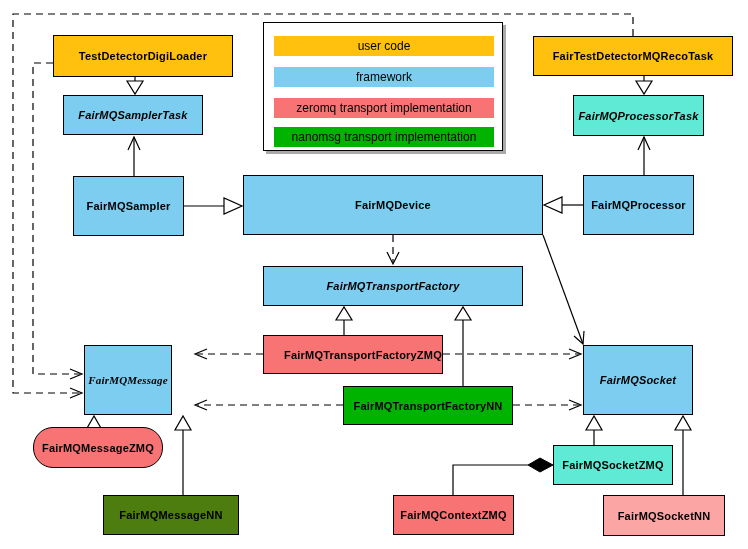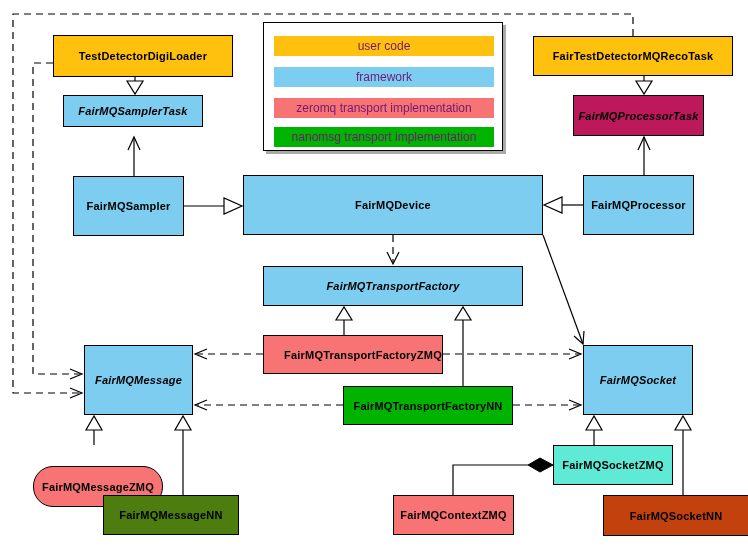--- a/index.html
+++ b/index.html
@@ -13,21 +13,21 @@
     font-weight:bold;font-size:11px;letter-spacing:.2px;color:#000;z-index:2;
   }
   .abstract{font-style:italic;}
   .legend-box{
     position:absolute;box-sizing:border-box;border:1.2px solid #000;background:#fff;
     box-shadow:3px 3px 0 #aaaaaa;z-index:2;
   }
   .legend-row{
     position:absolute;left:10px;width:220px;height:20px;
     display:flex;align-items:center;justify-content:center;
-    font-size:12px;color:#701a75;
+    font-size:12px;color:#000000;
   }
   #connectors{position:absolute;top:0;left:0;z-index:1;pointer-events:none;}
   #connectors line,#connectors polyline,#connectors path{stroke:#000;stroke-width:1.2;fill:none;}
   #connectors .tri{fill:#ffffff;stroke:#000;stroke-width:1.2;}
   #connectors .dash{stroke-dasharray:7,5;}
   #connectors .dia{fill:#000;stroke:#000;}
 </style>
 </head>
 <body>
 
@@ -153,43 +153,43 @@
     </div>
     <div class="legend-row" style="top: 104px; background: rgb(1, 179, 1);">
       <span>nanomsg transport implementation</span>
     </div>
   </div>
 
   <div class="node" style="left: 53px; top: 35px; width: 180px; height: 42px; background: rgb(255, 193, 14);">TestDetectorDigiLoader</div>
 
   <div class="node" style="left: 533px; top: 36px; width: 200px; height: 40px; background: rgb(255, 193, 14);">FairTestDetectorMQRecoTask</div>
 
-  <div class="node abstract" style="left: 63px; top: 95px; width: 140px; height: 32px; background: rgb(124, 205, 239);">FairMQSamplerTask</div>
+  <div class="node abstract" style="left: 63px; top: 95px; width: 140px; height: 40px; background: rgb(124, 205, 239);">FairMQSamplerTask</div>
 
-  <div class="node abstract" style="left: 573px; top: 95px; width: 131px; height: 41px; background: #be185d;">FairMQProcessorTask</div>
+  <div class="node abstract" style="left: 573px; top: 95px; width: 131px; height: 41px; background: #5eead4;">FairMQProcessorTask</div>
 
   <div class="node" style="left: 73px; top: 176px; width: 111px; height: 60px; background: rgb(124, 205, 239);">FairMQSampler</div>
 
   <div class="node" style="left: 243px; top: 175px; width: 300px; height: 60px; background: rgb(124, 205, 239);">FairMQDevice</div>
 
   <div class="node" style="left: 583px; top: 175px; width: 111px; height: 60px; background: rgb(124, 205, 239);">FairMQProcessor</div>
 
   <div class="node abstract" style="left: 263px; top: 266px; width: 260px; height: 40px; background: rgb(124, 205, 239);">FairMQTransportFactory</div>
 
   <div class="node" style="left: 263px; top: 335px; width: 180px; height: 39px; background: rgb(248, 116, 116); padding-left: 20px;">FairMQTransportFactoryZMQ</div>
 
   <div class="node" style="left: 343px; top: 386px; width: 170px; height: 39px; background: rgb(1, 179, 1);">FairMQTransportFactoryNN</div>
 
-  <div class="node abstract" style="left: 84px; top: 345px; width: 109px; height: 70px; background: rgb(124, 205, 239);">FairMQMessage</div>
+  <div class="node abstract" style="left: 84px; top: 345px; width: 88px; height: 70px; background: rgb(124, 205, 239); font-family: Liberation Serif, serif;">FairMQMessage</div>
 
   <div class="node abstract" style="left: 583px; top: 345px; width: 110px; height: 70px; background: rgb(124, 205, 239);">FairMQSocket</div>
 
-  <div class="node" style="left: 33px; top: 466px; width: 130px; height: 41px; background: rgb(248, 116, 116); border-radius: 20px;">FairMQMessageZMQ</div>
+  <div class="node" style="left: 33px; top: 427px; width: 130px; height: 41px; background: rgb(248, 116, 116); border-radius: 20px;">FairMQMessageZMQ</div>
 
   <div class="node" style="left: 103px; top: 495px; width: 136px; height: 40px; background: #4d7c0f;">FairMQMessageNN</div>
 
   <div class="node" style="left: 553px; top: 445px; width: 120px; height: 40px; background: #5eead4;">FairMQSocketZMQ</div>
 
   <div class="node" style="left: 393px; top: 495px; width: 121px; height: 40px; background: rgb(248, 116, 116);">FairMQContextZMQ</div>
 
-  <div class="node" style="left: 603px; top: 495px; width: 146px; height: 41px; background: #c2410c;">FairMQSocketNN</div>
+  <div class="node" style="left: 603px; top: 495px; width: 122px; height: 41px; background: #fca5a5;">FairMQSocketNN</div>
 
 </div>
 
 </body></html>

